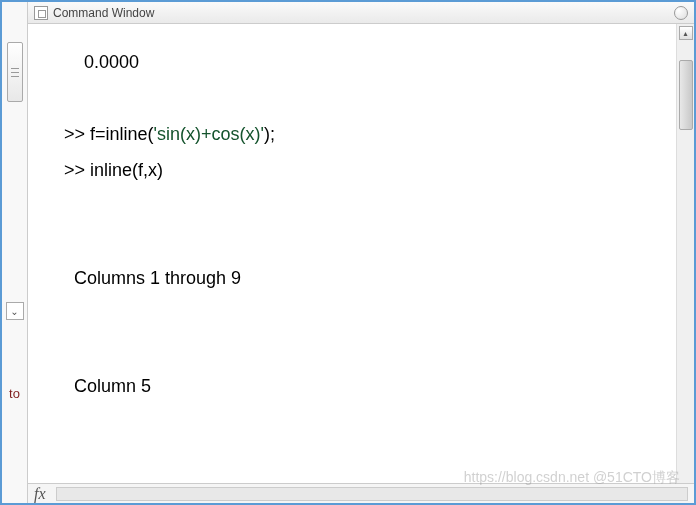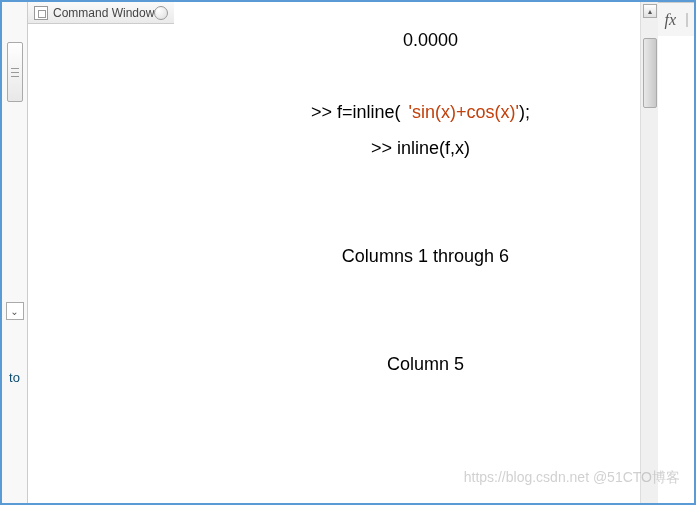--- a/index.html
+++ b/index.html
@@ -52,29 +52,29 @@
       height: 18px;
       border: 1px solid #aaa;
       background: #fff;
       display: flex;
       align-items: center;
       justify-content: center;
       font-size: 10px;
       color: #555;
     }
     .sidebar-text {
-      margin-top: 50px;
+      margin-top: 66px;
       font-size: 13px;
-      color: #0c4a6e;
+      color: #7f1d1d;
       writing-mode: horizontal-tb;
     }
     .main-panel {
       flex: 1;
       display: flex;
-      flex-direction: row;
+      flex-direction: column;
       background: #fff;
     }
     .title-bar {
       height: 22px;
       background: linear-gradient(to bottom, #fafafa, #eaeaea);
       border-bottom: 1px solid #ccc;
       display: flex;
       align-items: center;
       padding: 0 6px;
       font-size: 12px;
@@ -120,25 +120,23 @@
       flex: 1;
       padding: 20px 10px 10px 36px;
       font-family: Arial, sans-serif;
       font-size: 18px;
       color: #000;
       line-height: 2.0;
       overflow: hidden;
     }
     .content-area .line {
       white-space: pre;
-      text-align: center;
     }
     .code-purple {
-      color: #c2410c;
-      margin-left: 8px;
+      color: #14532d;
     }
     .right-scrollbar {
       width: 18px;
       background: #f0f0f0;
       border-left: 1px solid #ddd;
       display: flex;
       flex-direction: column;
       align-items: center;
       padding-top: 2px;
     }
@@ -157,21 +155,21 @@
     .scroll-thumb {
       margin-top: 20px;
       width: 14px;
       height: 70px;
       background: linear-gradient(to right, #e8e8e8, #c8c8c8);
       border: 1px solid #aaa;
       border-radius: 2px;
       cursor: pointer;
     }
     .bottom-bar {
-      height: 34px;
+      height: 20px;
       background: #f5f5f5;
       border-top: 1px solid #ccc;
       display: flex;
       align-items: center;
       padding: 0 6px;
     }
     .fx-label {
       font-family: 'Times New Roman', serif;
       font-style: italic;
       font-size: 16px;
@@ -217,21 +215,21 @@
     </div>
 
     <div class="content-wrapper">
       <div class="content-area">
         <div class="line">    0.0000</div>
         <div class="line"> </div>
         <div class="line"><span>&gt;&gt; </span><span>f=inline(</span><span class="code-purple">'sin(x)+cos(x)'</span><span>);</span></div>
         <div class="line"><span>&gt;&gt; </span><span>inline(f,x)</span></div>
         <div class="line"> </div>
         <div class="line"> </div>
-        <div class="line">  Columns 1 through 6</div>
+        <div class="line">  Columns 1 through 9</div>
         <div class="line"> </div>
         <div class="line"> </div>
         <div class="line">  Column 5</div>
       </div>
 
       <div class="right-scrollbar">
         <div class="scroll-arrow">▴</div>
         <div class="scroll-thumb"></div>
       </div>
     </div>

